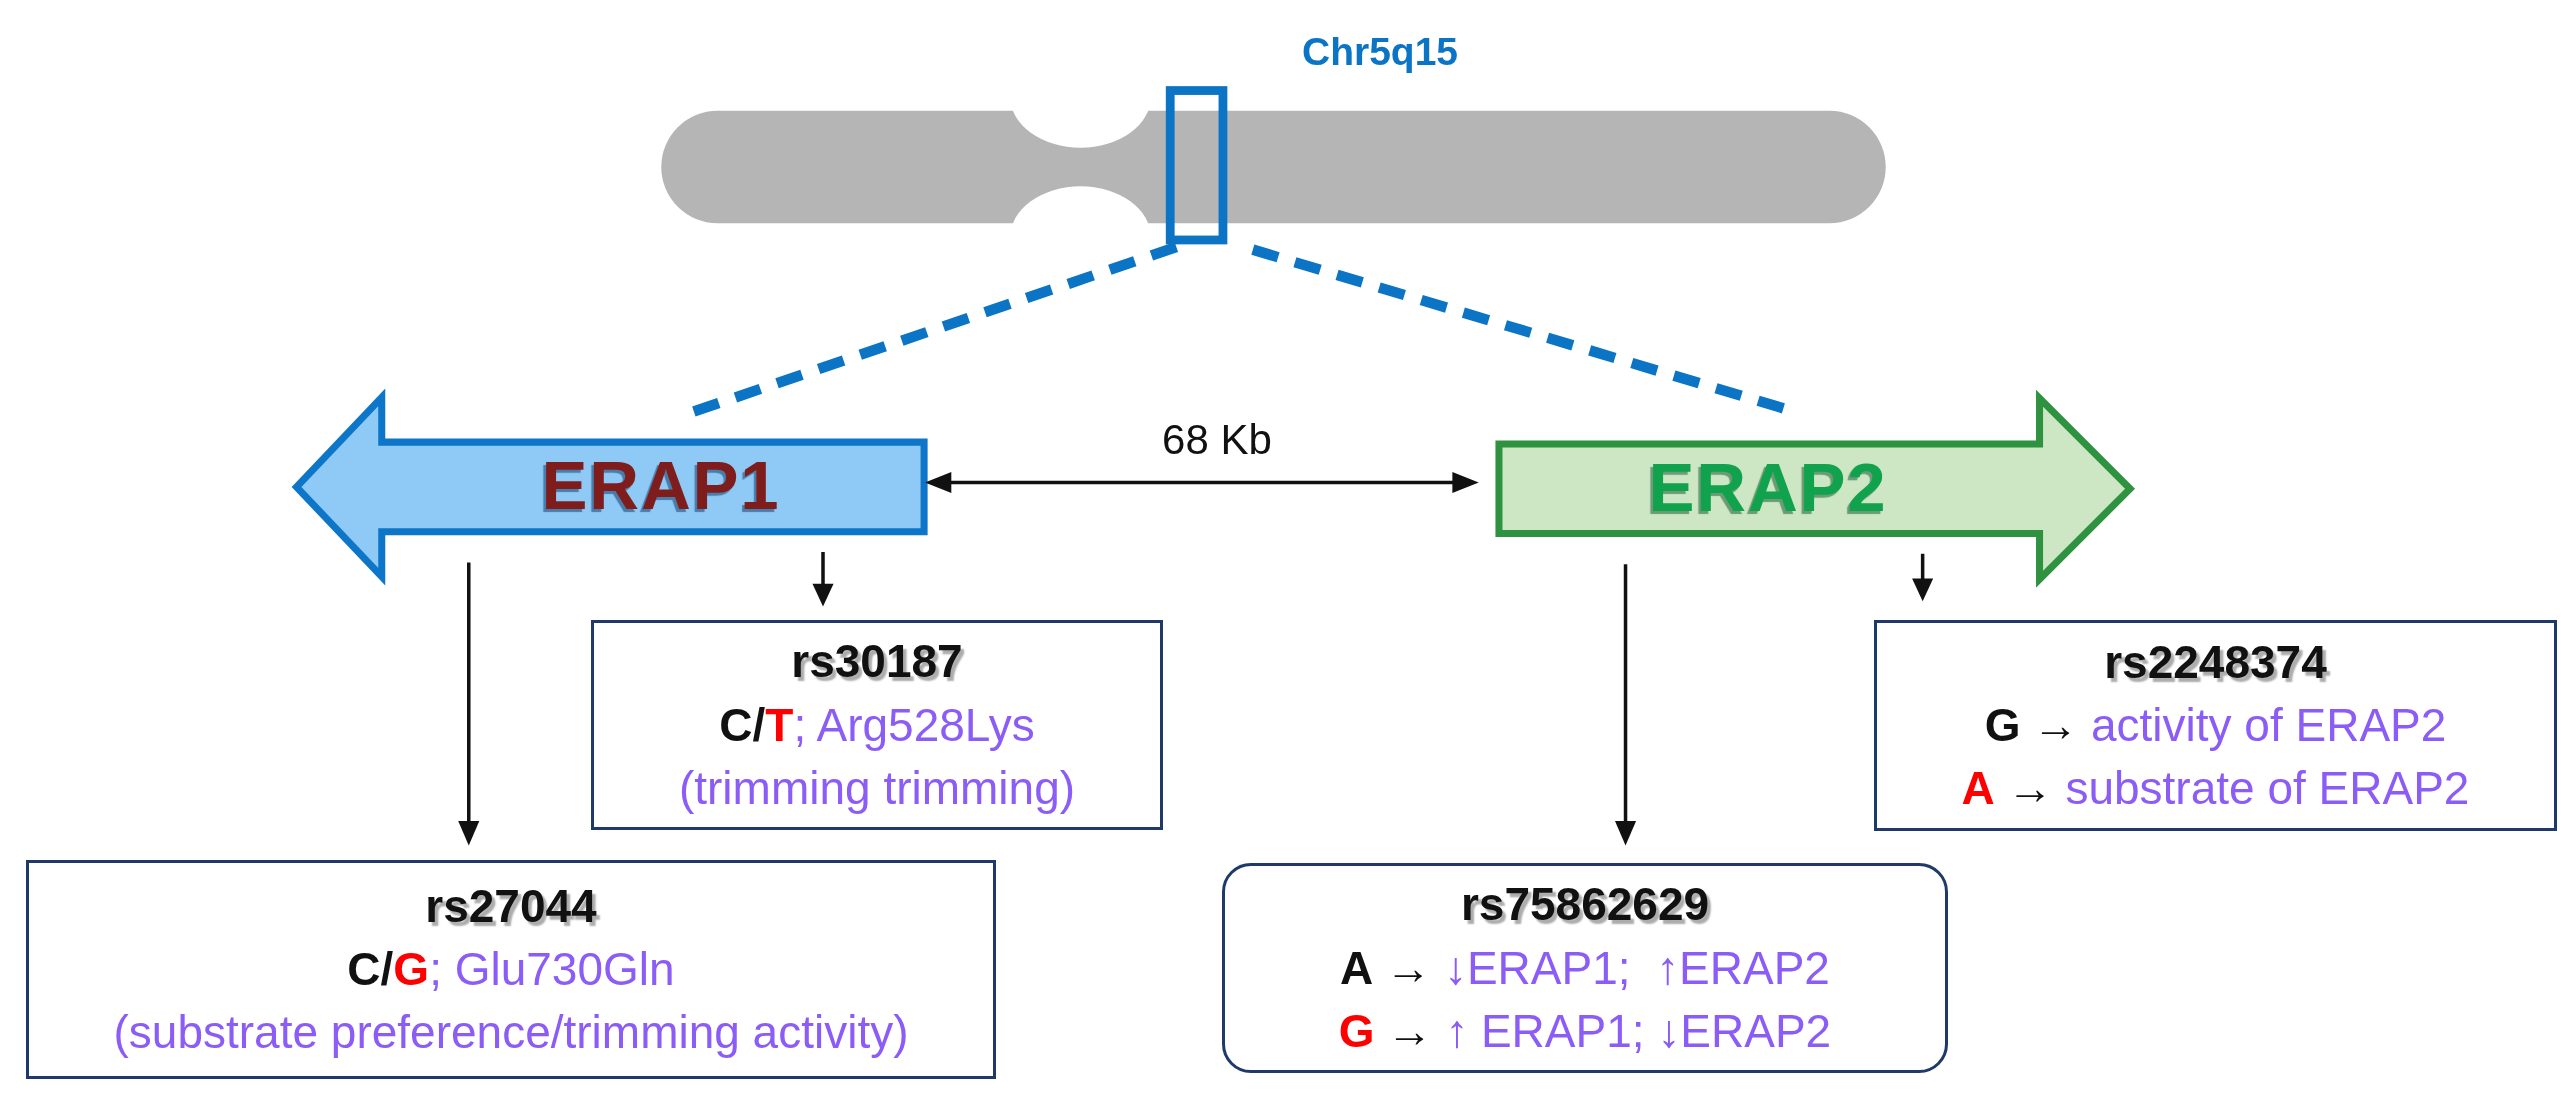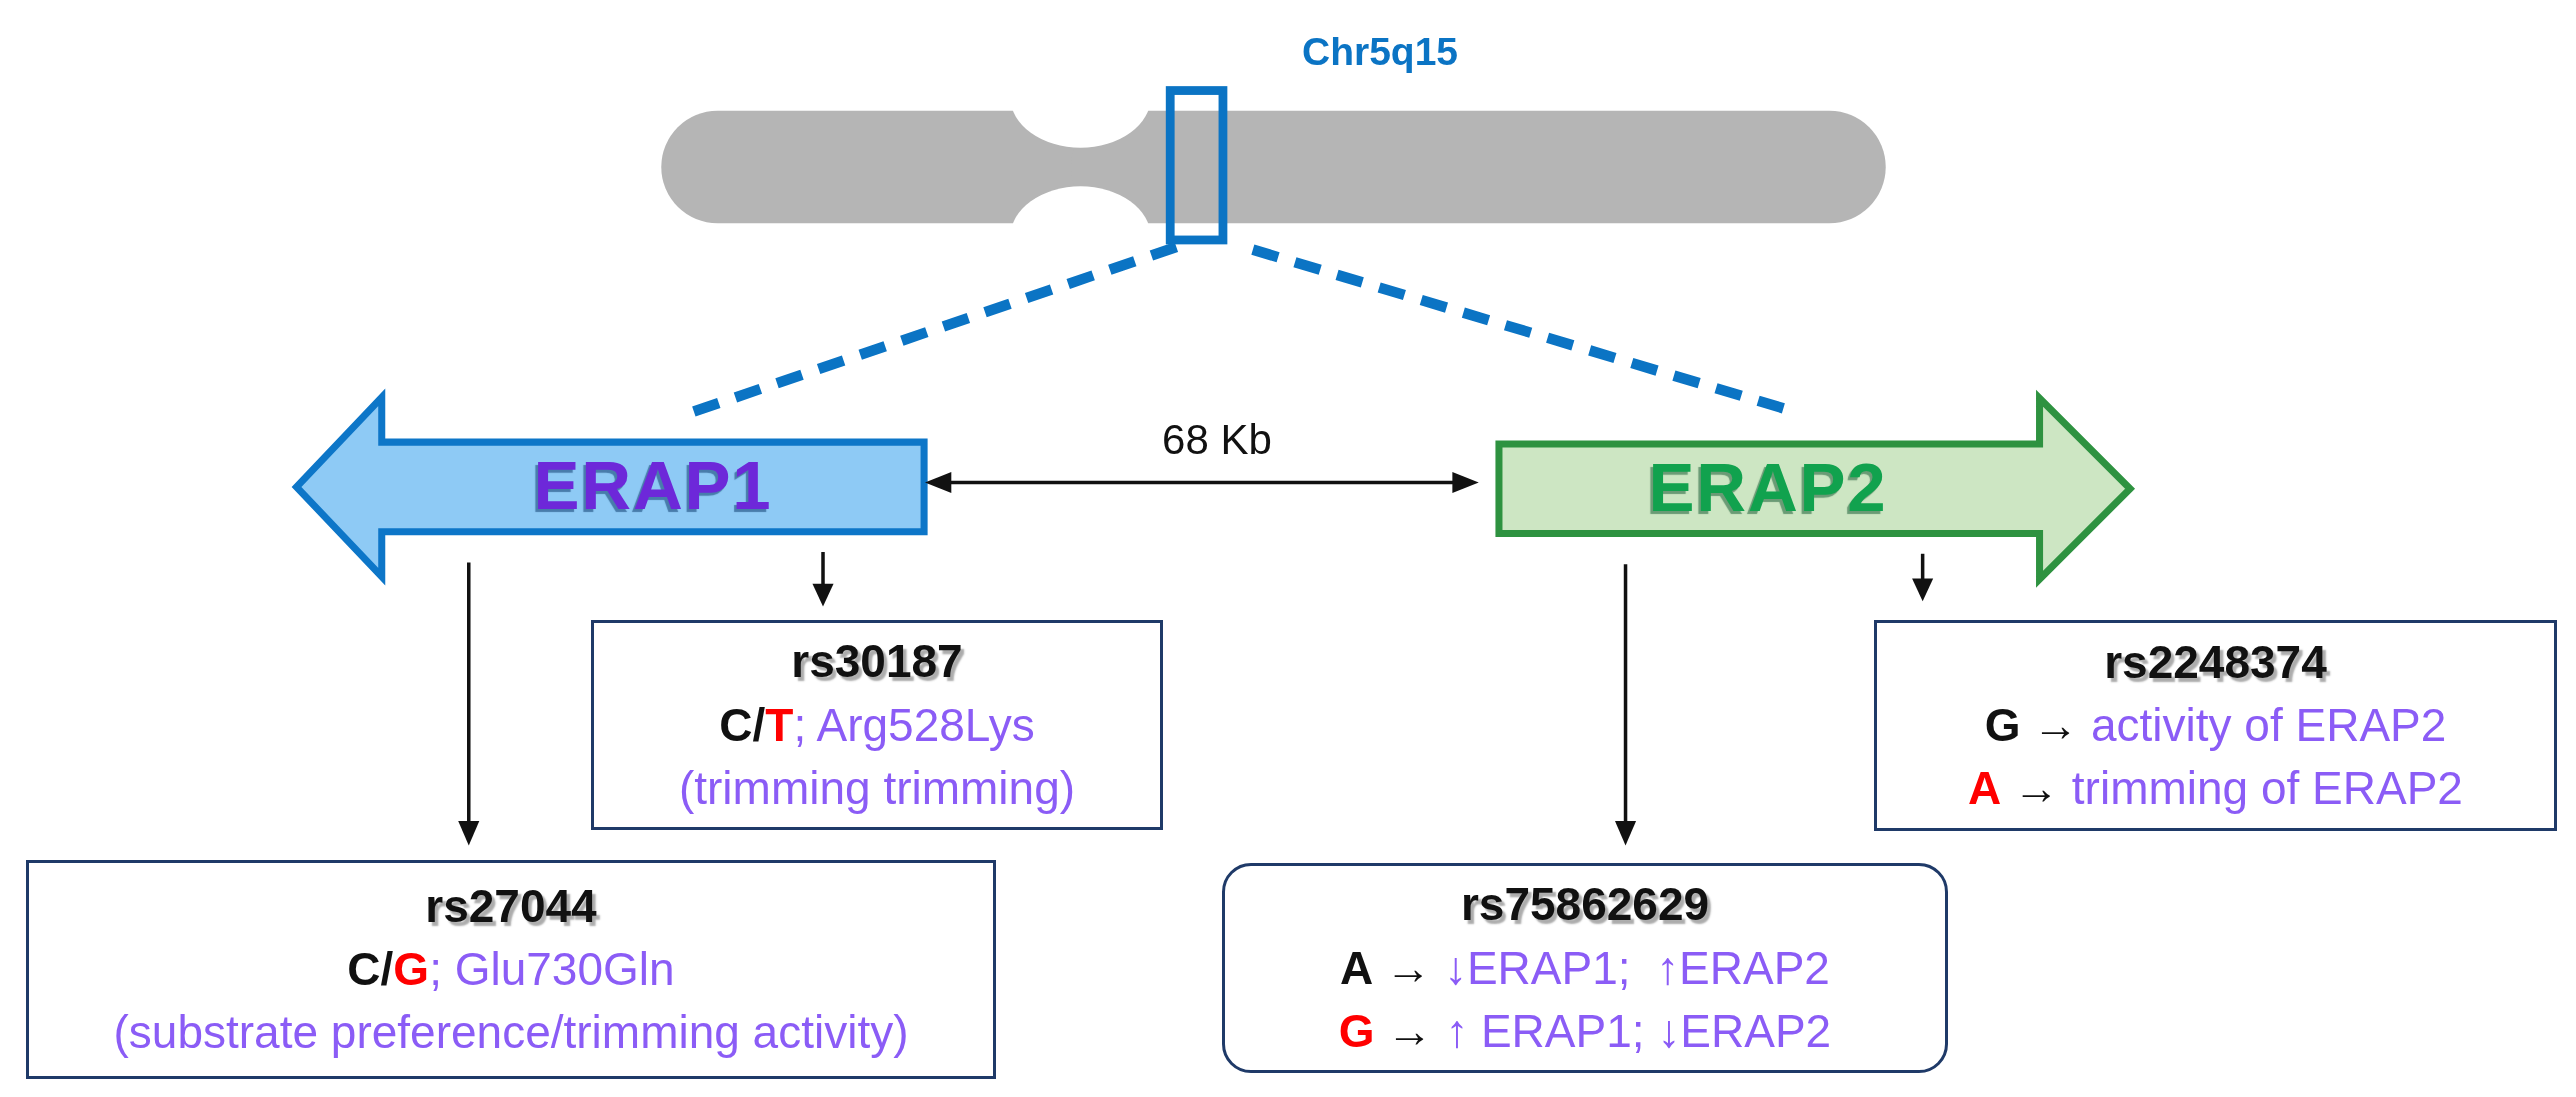--- a/index.html
+++ b/index.html
@@ -5,21 +5,21 @@
   html,body{margin:0;padding:0;background:#ffffff;}
   body{font-family:"Liberation Sans","DejaVu Sans",sans-serif;color:#111;}
   .stage{position:relative;width:2576px;height:1097px;background:#fff;overflow:hidden;}
   .layer{position:absolute;left:0;top:0;width:2576px;height:1097px;}
 
   .abs{position:absolute;}
   .band-label{left:1248px;top:26px;width:264px;text-align:center;
     font-size:39px;font-weight:700;color:#0b74c4;line-height:51px;}
   .gene-label{width:528px;text-align:center;font-size:69px;font-weight:700;
     letter-spacing:1.8px;line-height:76px;}
-  .gene-label.e1{left:389px;top:448px;color:#6d28d9;text-shadow:-2.6px 2.6px 0.9px rgba(15,60,110,0.55);}
+  .gene-label.e1{left:397px;top:448px;color:#7f1d1d;text-shadow:-2.6px 2.6px 0.9px rgba(15,60,110,0.55);}
   .gene-label.e2{left:1504px;top:450px;color:#11a24e;text-shadow:-2.6px 2.6px 0.9px rgba(8,80,40,0.5);}
   .dist-label{left:1085px;top:415px;width:264px;text-align:center;
     font-size:42px;line-height:49px;color:#111;}
 
   .snp-box{position:absolute;border:3.5px solid #1f3a68;background:#fff;
     display:flex;flex-direction:column;justify-content:center;align-items:center;
     gap:12.3px;font-size:46px;line-height:51px;text-align:center;}
   .snp-line{white-space:pre;}
   .snp-title{font-weight:700;text-shadow:3.5px 3.5px 1.8px rgba(70,70,70,0.45);}
   .sb{font-weight:700;color:#111;}
@@ -81,21 +81,21 @@
 
   <div class="snp-box" style="left:591px;top:620px;width:566px;height:204px;">
     <div class="snp-line snp-title">rs30187</div>
     <div class="snp-line"><span class="sb">C/</span><span class="sr">T</span><span class="sn">; Arg528Lys</span></div>
     <div class="snp-line sn">(trimming trimming)</div>
   </div>
 
   <div class="snp-box" style="left:1874px;top:620px;width:677px;height:205px;">
     <div class="snp-line snp-title">rs2248374</div>
     <div class="snp-line"><span class="sb">G</span><span class="sa">→</span><span class="sn">activity of ERAP2</span></div>
-    <div class="snp-line"><span class="sr">A</span><span class="sa">→</span><span class="sn">trimming of ERAP2</span></div>
+    <div class="snp-line"><span class="sr">A</span><span class="sa">→</span><span class="sn">substrate of ERAP2</span></div>
   </div>
 
   <div class="snp-box" style="left:26px;top:860px;width:964px;height:213px;align-items:center;">
     <div class="snp-line snp-title">rs27044</div>
     <div class="snp-line"><span class="sb">C/</span><span class="sr">G</span><span class="sn">; Glu730Gln</span></div>
     <div class="snp-line sn">(substrate preference/trimming activity)</div>
   </div>
 
   <div class="snp-box" style="left:1222px;top:863px;width:720px;height:204px;border-radius:29px;">
     <div class="snp-line snp-title">rs75862629</div>

